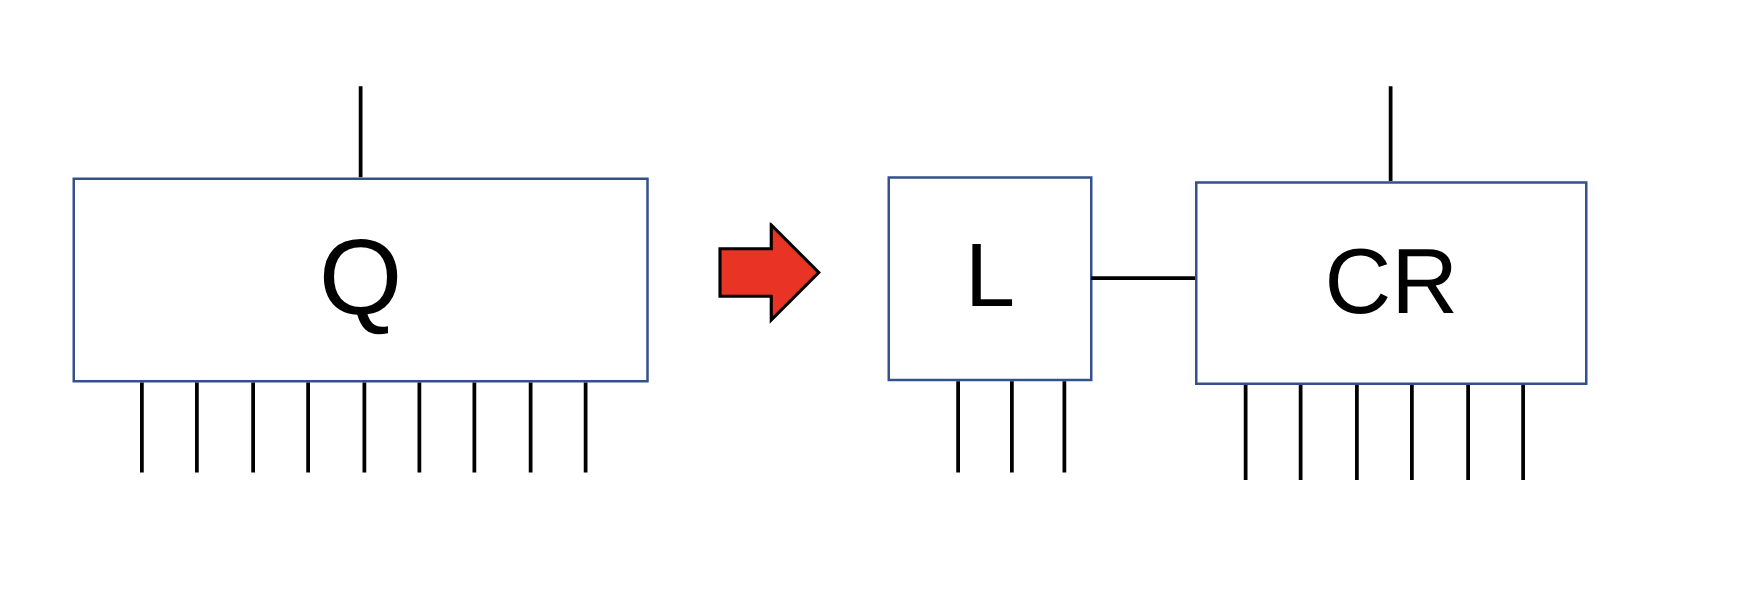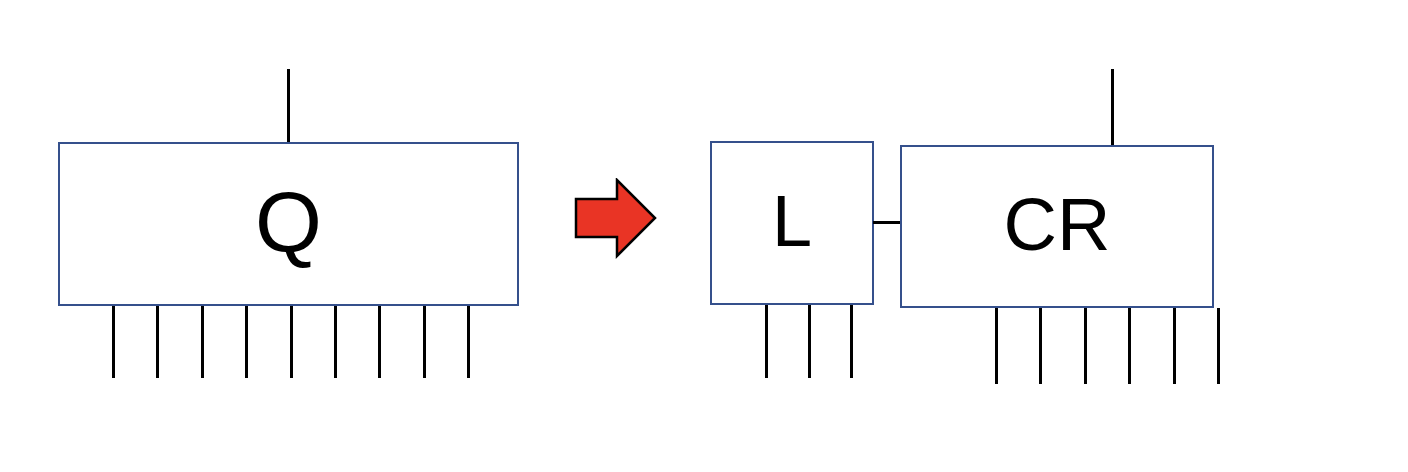--- a/index.html
+++ b/index.html
@@ -24,21 +24,21 @@
     align-items: center;
     justify-content: center;
     color: #000000;
   }
   .block .label {
     line-height: 1;
     transform: translateY(-2px);
   }
   #q-block  { left: 58px;  top: 142px; width: 461px; height: 164px; font-size: 86px; }
   #l-block  { left: 710px; top: 141px; width: 164px; height: 164px; font-size: 72px; }
-  #cr-block { left: 900px; top: 145px; width: 314px; height: 163px; font-size: 74px; }
+  #cr-block { left: 956px; top: 145px; width: 314px; height: 163px; font-size: 74px; }
 
   .vline {
     position: absolute;
     width: 3px;
     background: #000000;
   }
   #q-top-lead  { left: 287px;  top: 69px; height: 73px; }
   #cr-top-lead { left: 1111px; top: 69px; height: 76px; }
 
   .hline {

